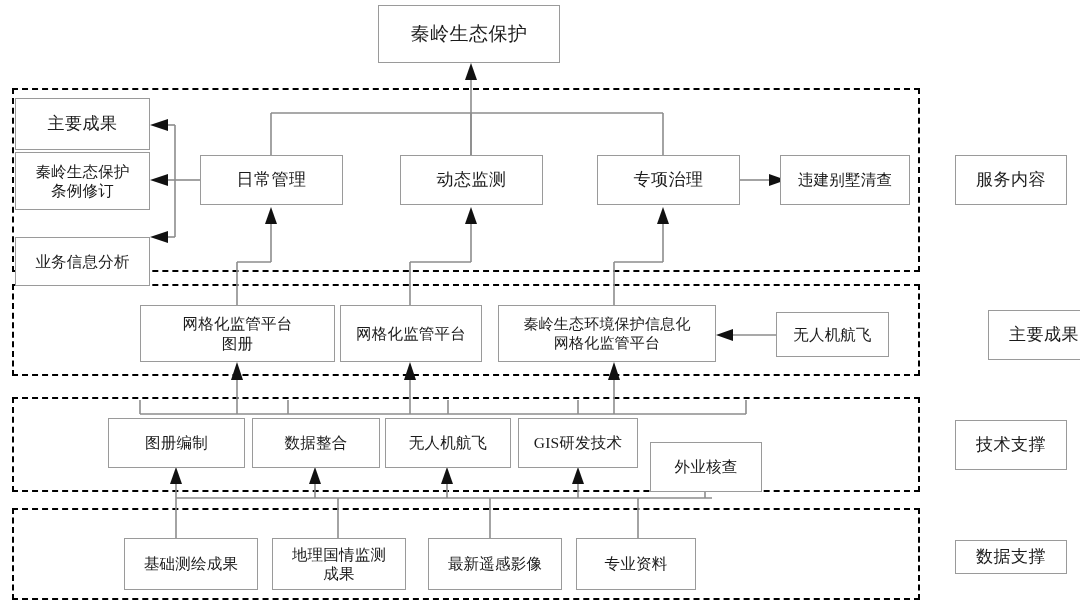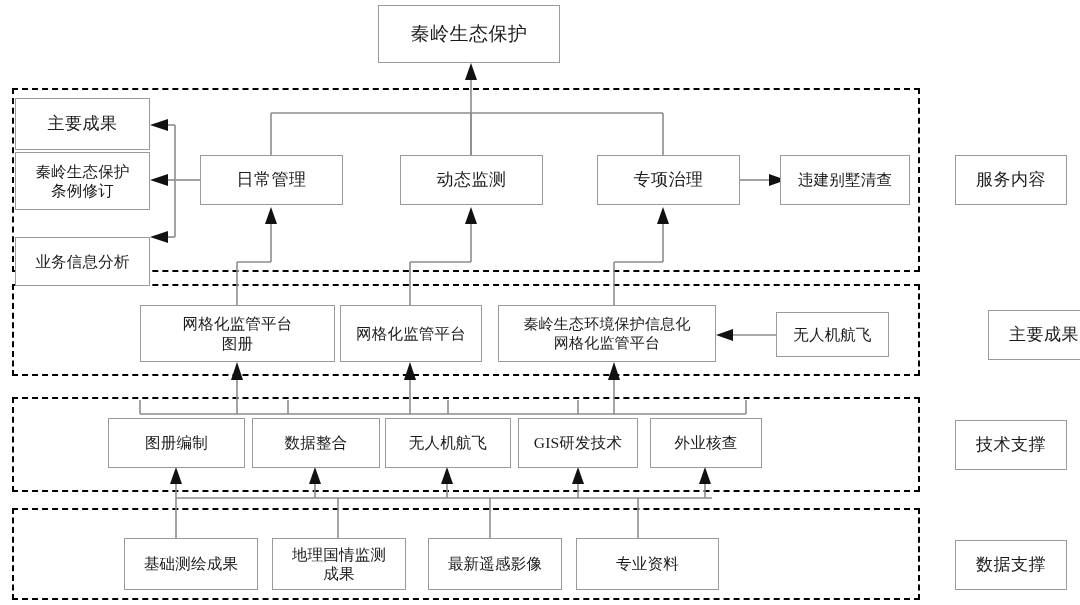--- a/index.html
+++ b/index.html
@@ -152,26 +152,26 @@
 图册</div>
   <div class="node small" style="left:340px; top:305px; width:142px; height:57px;">网格化监管平台</div>
   <div class="node small" style="left:498px; top:305px; width:218px; height:57px; white-space:pre-line; font-size:15px;">秦岭生态环境保护信息化
 网格化监管平台</div>
   <div class="node small" style="left:776px; top:312px; width:113px; height:45px;">无人机航飞</div>
 
   <div class="node small" style="left:108px; top:418px; width:137px; height:50px;">图册编制</div>
   <div class="node small" style="left:252px; top:418px; width:128px; height:50px;">数据整合</div>
   <div class="node small" style="left:385px; top:418px; width:126px; height:50px;">无人机航飞</div>
   <div class="node small" style="left:518px; top:418px; width:120px; height:50px;">GIS研发技术</div>
-  <div class="node small" style="left:650px; top:418px; width:112px; height:50px;">外业核查</div>
+  <div class="node small" style="left:650px; top:442px; width:112px; height:50px;">外业核查</div>
 
   <div class="node small" style="left:124px; top:538px; width:134px; height:52px;">基础测绘成果</div>
   <div class="node small" style="left:272px; top:538px; width:134px; height:52px; white-space:pre-line;">地理国情监测
 成果</div>
   <div class="node small" style="left:428px; top:538px; width:134px; height:52px;">最新遥感影像</div>
-  <div class="node small" style="left:576px; top:538px; width:143px; height:52px;">专业资料</div>
+  <div class="node small" style="left:576px; top:538px; width:120px; height:52px;">专业资料</div>
 
   <div class="node lane-label" style="left:955px; top:155px; width:112px; height:50px;">服务内容</div>
   <div class="node lane-label" style="left:955px; top:310px; width:112px; height:50px;margin-left:33px;">主要成果</div>
   <div class="node lane-label" style="left:955px; top:420px; width:112px; height:50px;">技术支撑</div>
-  <div class="node lane-label" style="left:955px; top:540px; width:112px; height:50px;">数据支撑</div>
+  <div class="node lane-label" style="left:955px; top:540px; width:112px; height:34px;">数据支撑</div>
 
 </div>
 
 </body></html>

